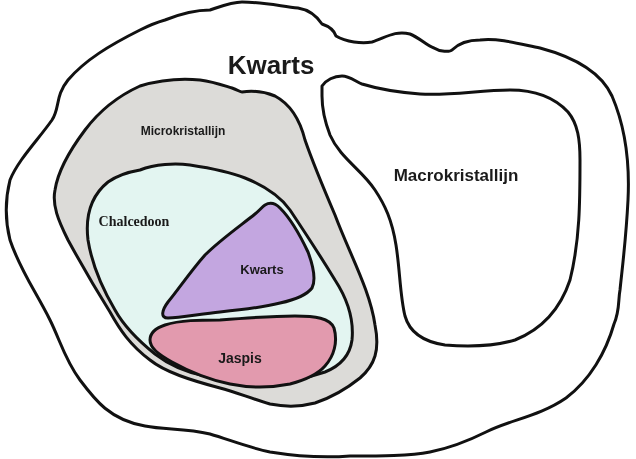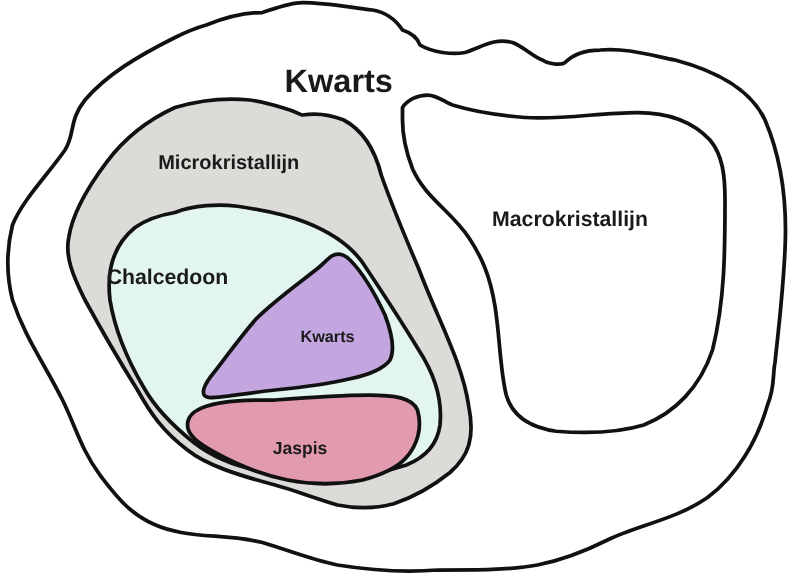--- a/index.html
+++ b/index.html
@@ -1,22 +1,22 @@
 <!DOCTYPE html>
 <html><head>
 <meta charset="utf-8">
 <style>
   html, body { margin: 0; padding: 0; background: #ffffff; }
   body { width: 636px; height: 459px; overflow: hidden; position: relative; }
   #diagram { position: absolute; left: 0; top: 0; width: 636px; height: 459px; }
   .lbl { position: absolute; font-family: "Liberation Sans", sans-serif; font-weight: bold; color: #1a1a1a; white-space: nowrap; transform: translate(-50%, -50%); }
   .lbl-kwarts { font-size: 26px; left: 271px; top: 65px; }
-  .lbl-micro { font-size: 16px; left: 183px; top: 131px; }
+  .lbl-micro { font-size: 12px; left: 183px; top: 131px; }
   .lbl-macro { font-size: 17px; left: 456px; top: 176px; text-align: center; }
-  .lbl-chalc { font-size: 17px; left: 134px; top: 222px; }
+  .lbl-chalc { font-size: 14px; left: 134px; top: 222px; font-family: Liberation Serif, serif; }
   .lbl-agaat { font-size: 13px; left: 262px; top: 269px; }
   .lbl-jaspis { font-size: 14px; left: 240px; top: 358px; }
 </style>
 </head>
 <body>
 
 <svg id="diagram" viewBox="0 0 636 459" xmlns="http://www.w3.org/2000/svg">
 
   <path fill="#ffffff" stroke="#111111" stroke-width="3" stroke-linejoin="round" d="M165,20 C185,12 200,10 210,10 C222,6 232,2 242,2 C262,2 280,6 298,8 C310,10 318,18 322,24 C328,26 334,30 336,36 C346,42 362,44 372,42 C385,38 395,30 410,34 C420,38 427,46 434,48 C440,52 450,52 452,50 C460,42 470,40 480,40 C500,38 520,44 540,48 C570,56 600,70 612,96 C624,124 630,160 628,200 C626,240 622,270 620,290 C618,300 620,310 614,324 C606,352 590,380 566,398 C540,416 510,420 486,432 C470,440 450,448 430,452 C410,456 380,456 350,456 C325,458 295,456 270,452 C250,448 230,440 210,434 C185,428 165,430 145,426 C110,420 95,400 80,380 C65,360 60,340 50,320 C35,290 20,270 10,240 C5,220 5,200 10,180 C18,160 38,140 52,120 C60,108 55,96 68,80 C85,60 110,45 140,30 C150,25 158,22 165,20 Z"></path>
 

